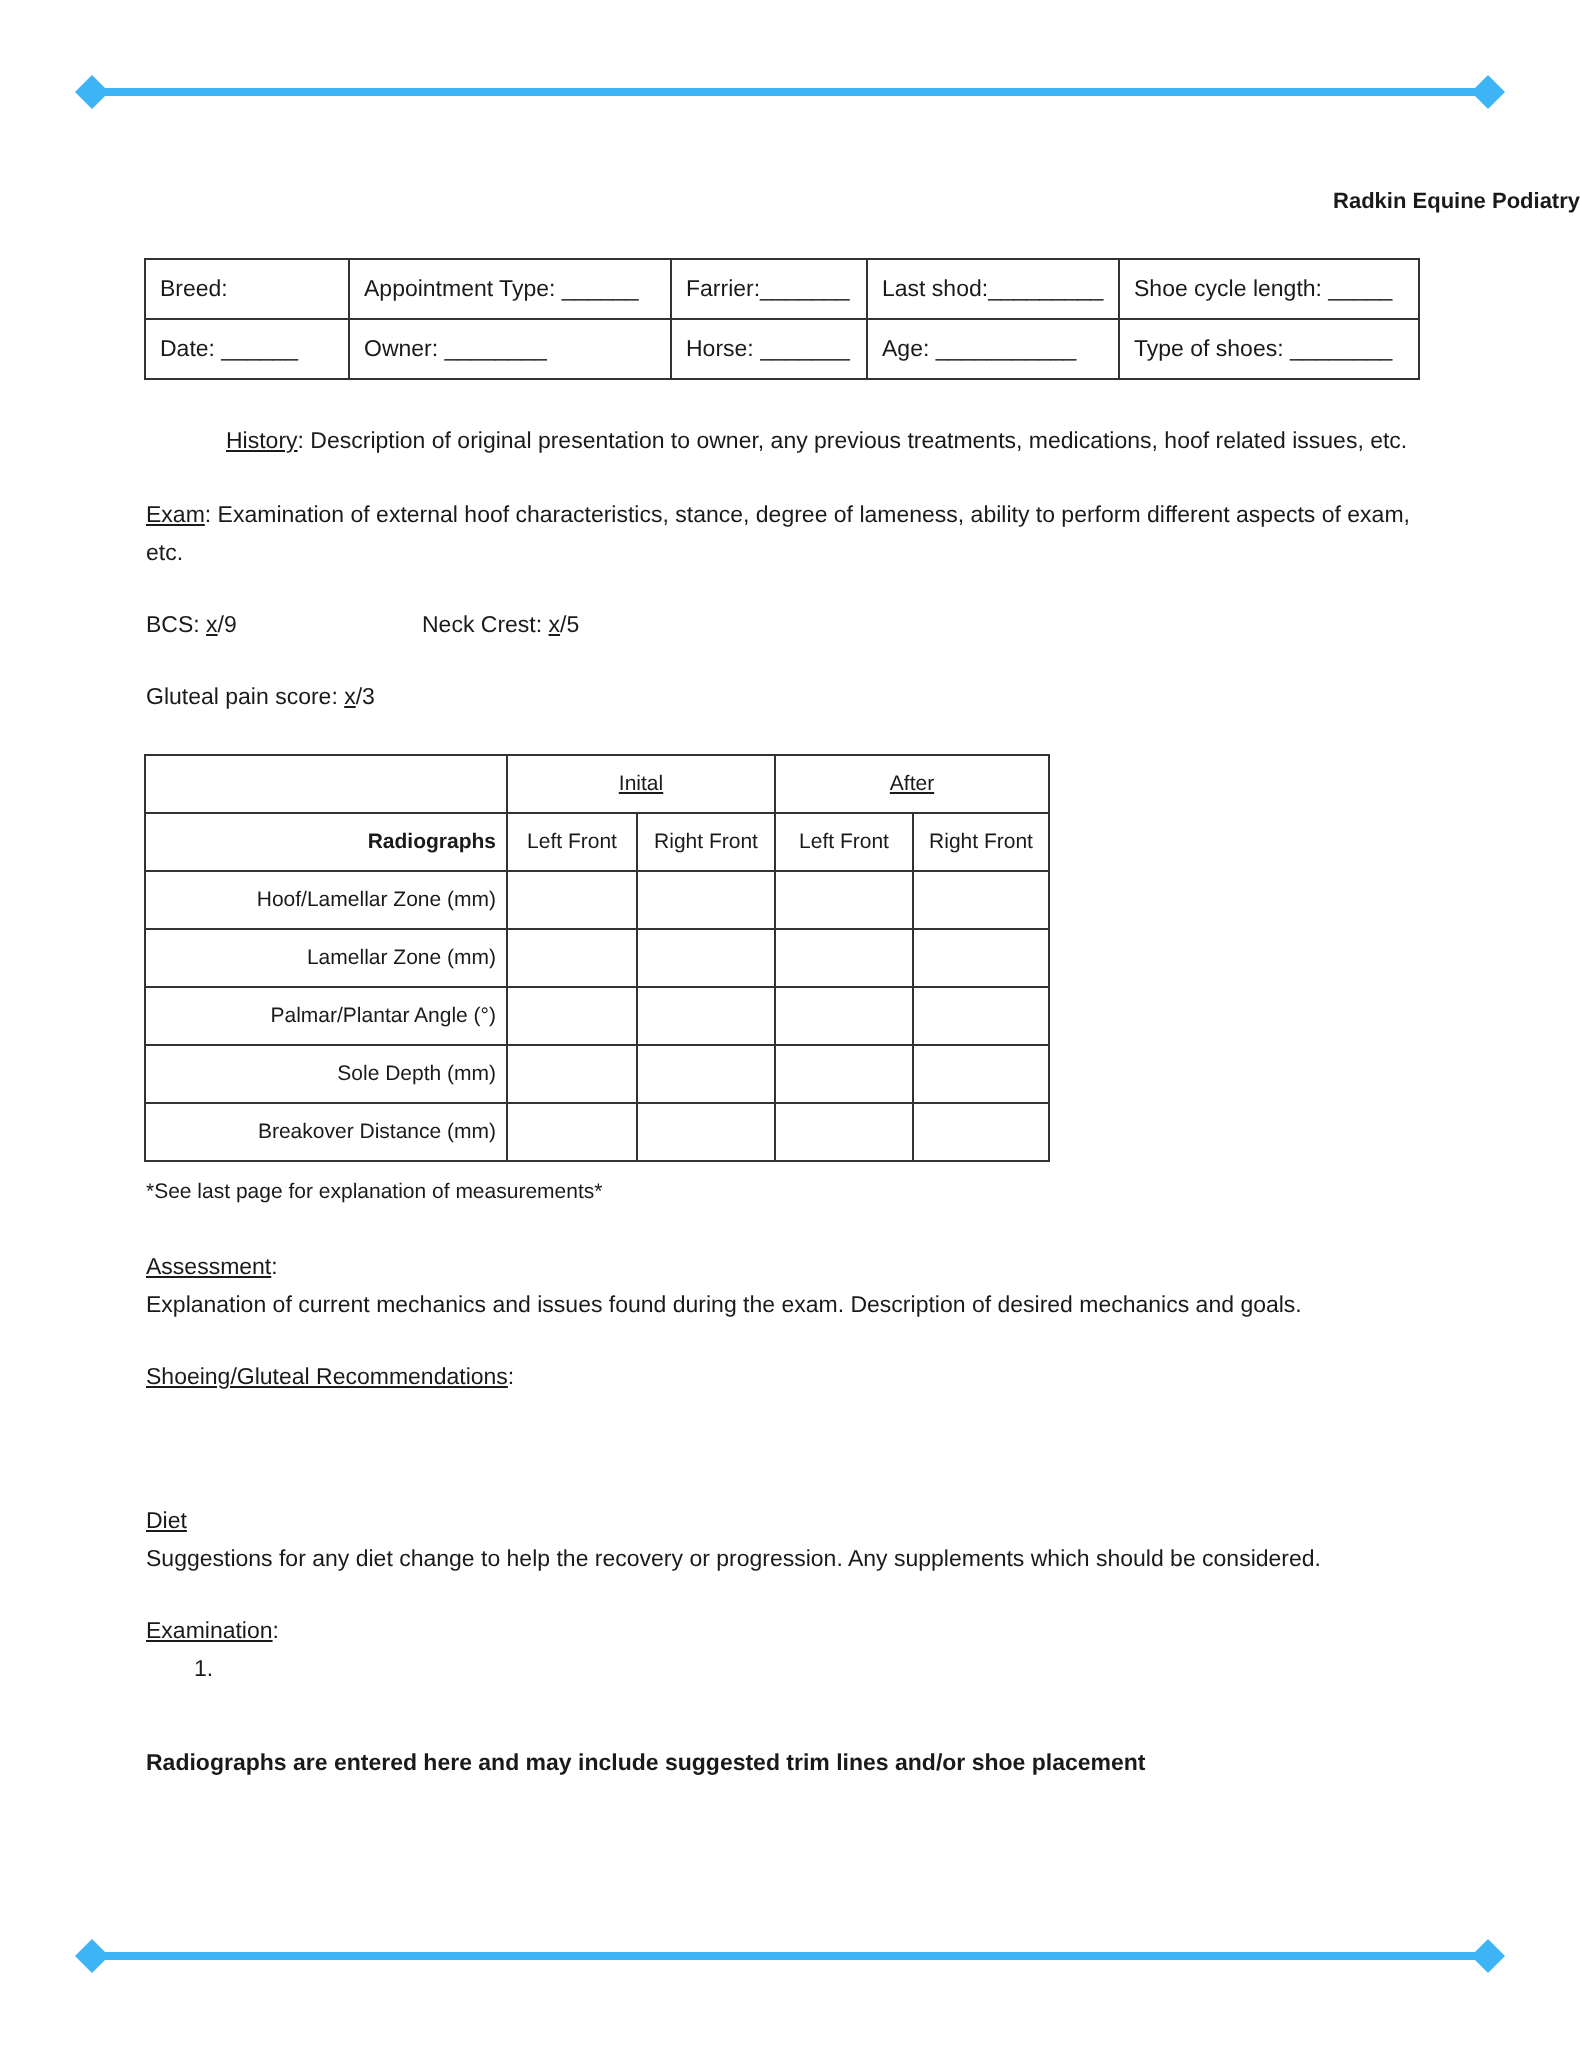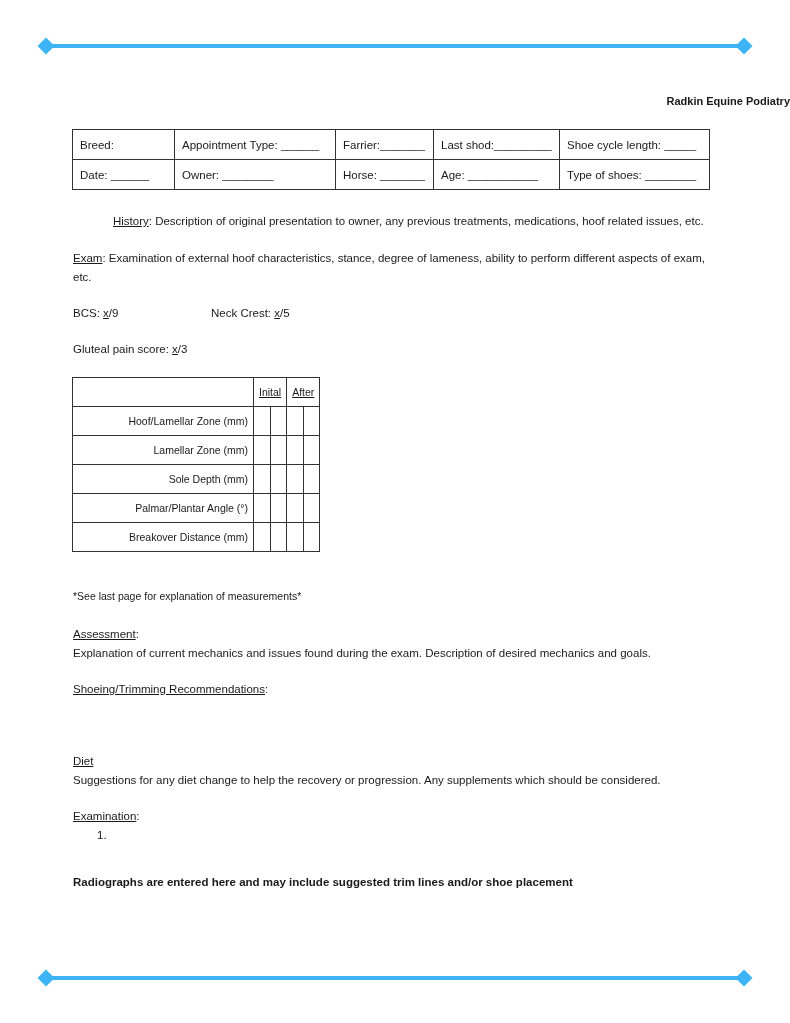--- a/index.html
+++ b/index.html
@@ -71,42 +71,49 @@
 </div>
 
 <table class="rad">
   <tbody>
       <tr>
     <td class="lbl"></td>
     <td colspan="2" class="u">Inital</td>
     <td colspan="2" class="u">After</td>
   </tr>
   <tr>
+    <td class="lbl" style="font-weight:bold">Radiographs</td>
+    <td style="width:54px">Left Front</td>
+    <td style="width:58px">Right Front</td>
+    <td style="width:58px">Left Front</td>
+    <td style="width:57px">Right Front</td>
+  </tr>
+  <tr>
         <td class="lbl">Hoof/Lamellar Zone (mm)</td>
         <td></td>
         <td></td>
         <td></td>
         <td></td>
       </tr>
   <tr>
         <td class="lbl">Lamellar Zone (mm)</td>
         <td></td>
         <td></td>
         <td></td>
         <td></td>
       </tr>
   <tr>
-        <td class="lbl">Sole Depth (mm)</td>
+        <td class="lbl">Palmar/Plantar Angle (°)</td>
         <td></td>
         <td></td>
         <td></td>
         <td></td>
       </tr>
   <tr>
-        <td class="lbl">Palmar/Plantar Angle (°)</td>
+        <td class="lbl">Sole Depth (mm)</td>
         <td></td>
         <td></td>
         <td></td>
         <td></td>
       </tr>
   <tr>
         <td class="lbl">Breakover Distance (mm)</td>
         <td></td>
         <td></td>
         <td></td>
@@ -116,21 +123,21 @@
   </table>
 
 <div class="note">*See last page for explanation of measurements*</div>
 
 <div class="p" style="top:625px;">
   <span class="u">Assessment</span><span>:</span><br>
   <span>Explanation of current mechanics and issues found during the exam. Description of desired mechanics and goals.</span>
 </div>
 
 <div class="p" style="top:680px;">
-  <span class="u">Shoeing/Trimming Recommendations</span><span>:</span><br>
+  <span class="u">Shoeing/Gluteal Recommendations</span><span>:</span><br>
 </div>
 
 <div class="p" style="top:752px;">
   <span class="u">Diet</span><br>
   <span>Suggestions for any diet change to help the recovery or progression. Any supplements which should be considered.</span>
 </div>
 
 <div class="p" style="top:807px;">
   <span class="u">Examination</span><span>:</span><br>
   <span style="padding-left:24px">1.</span>

